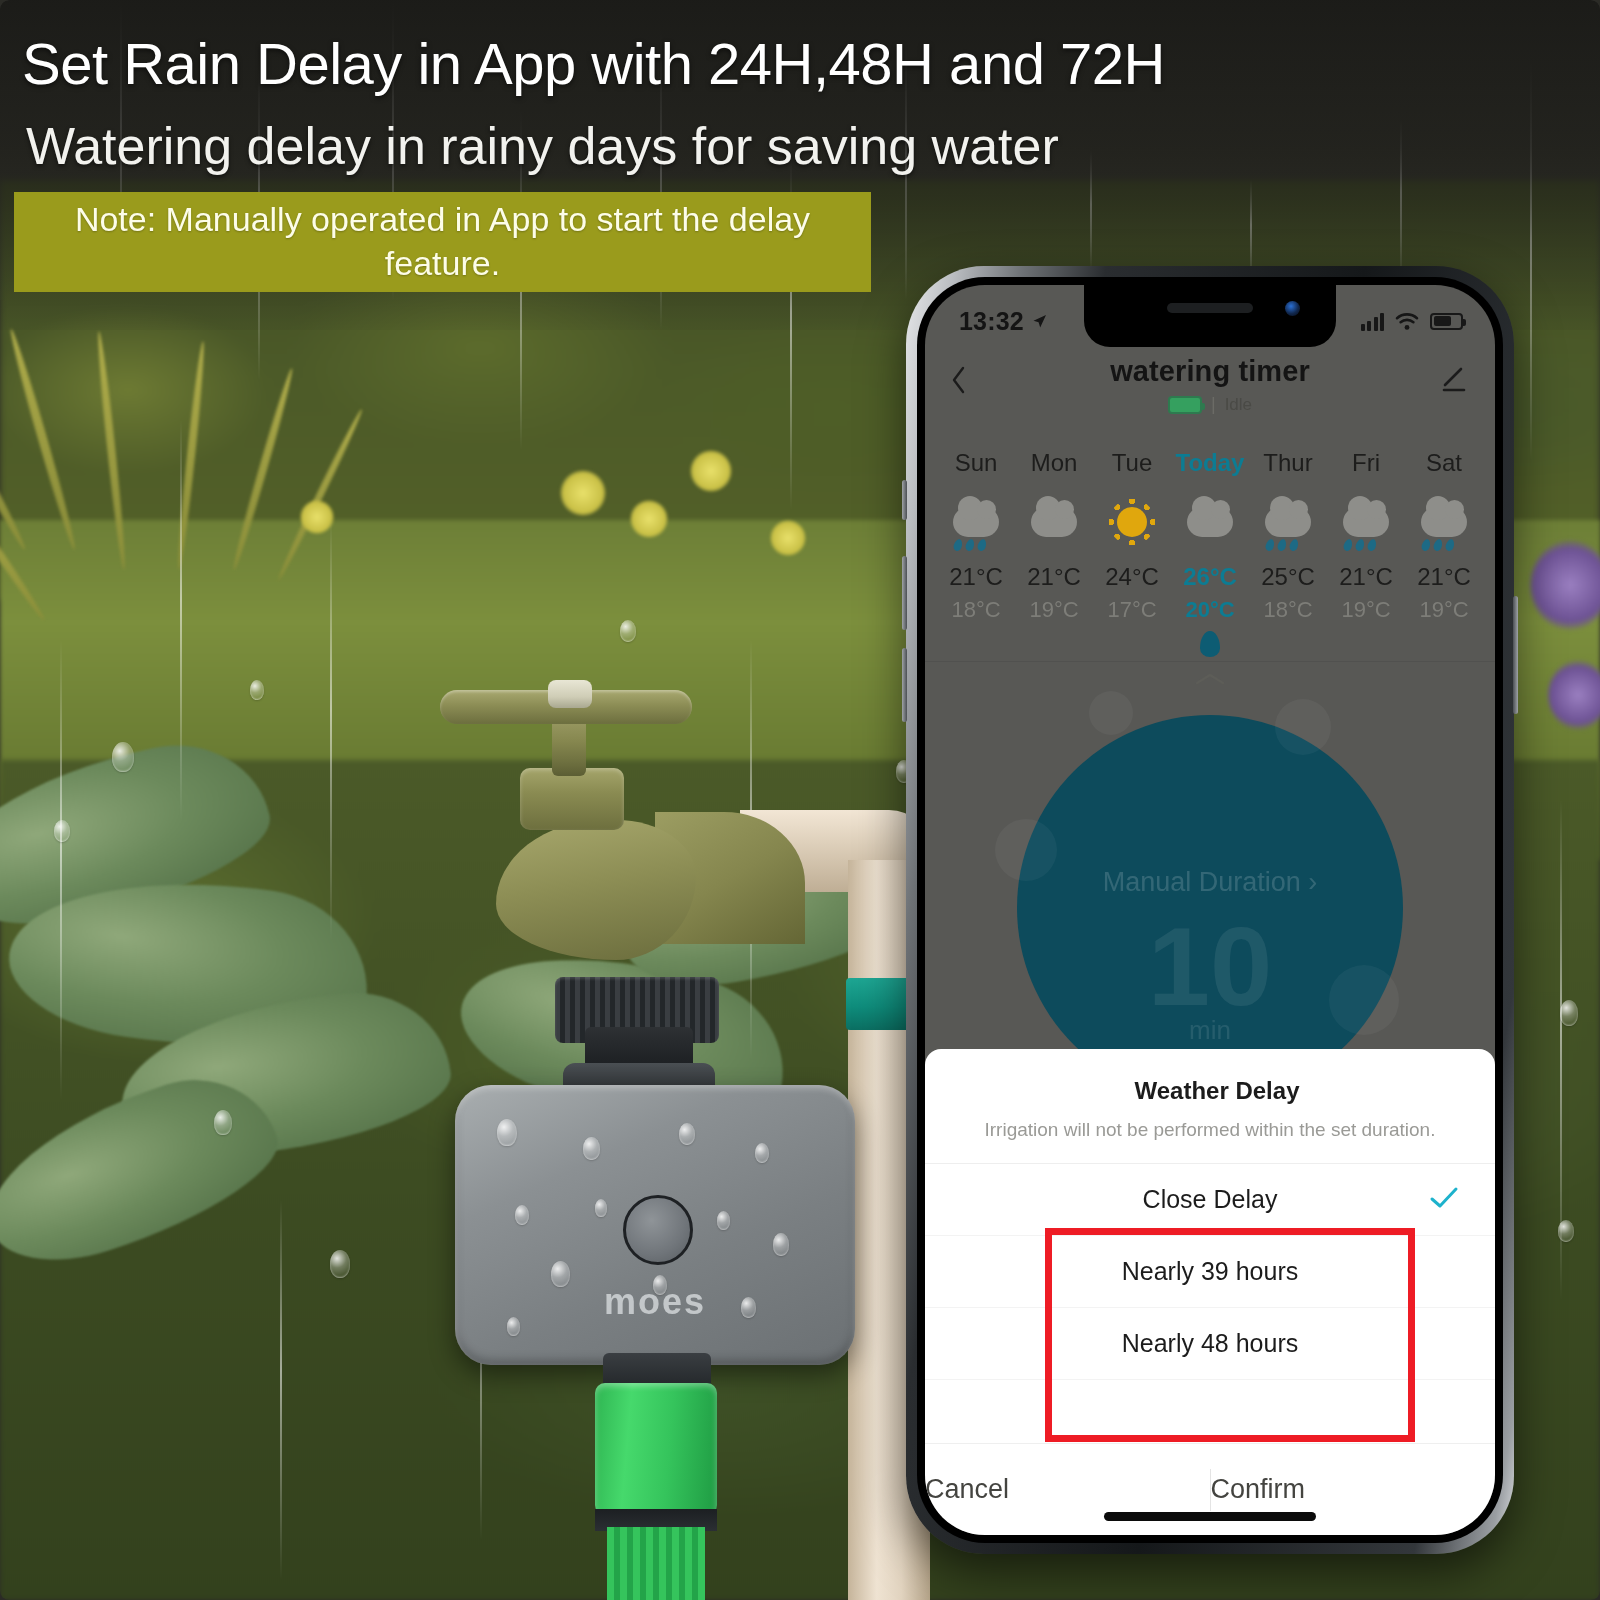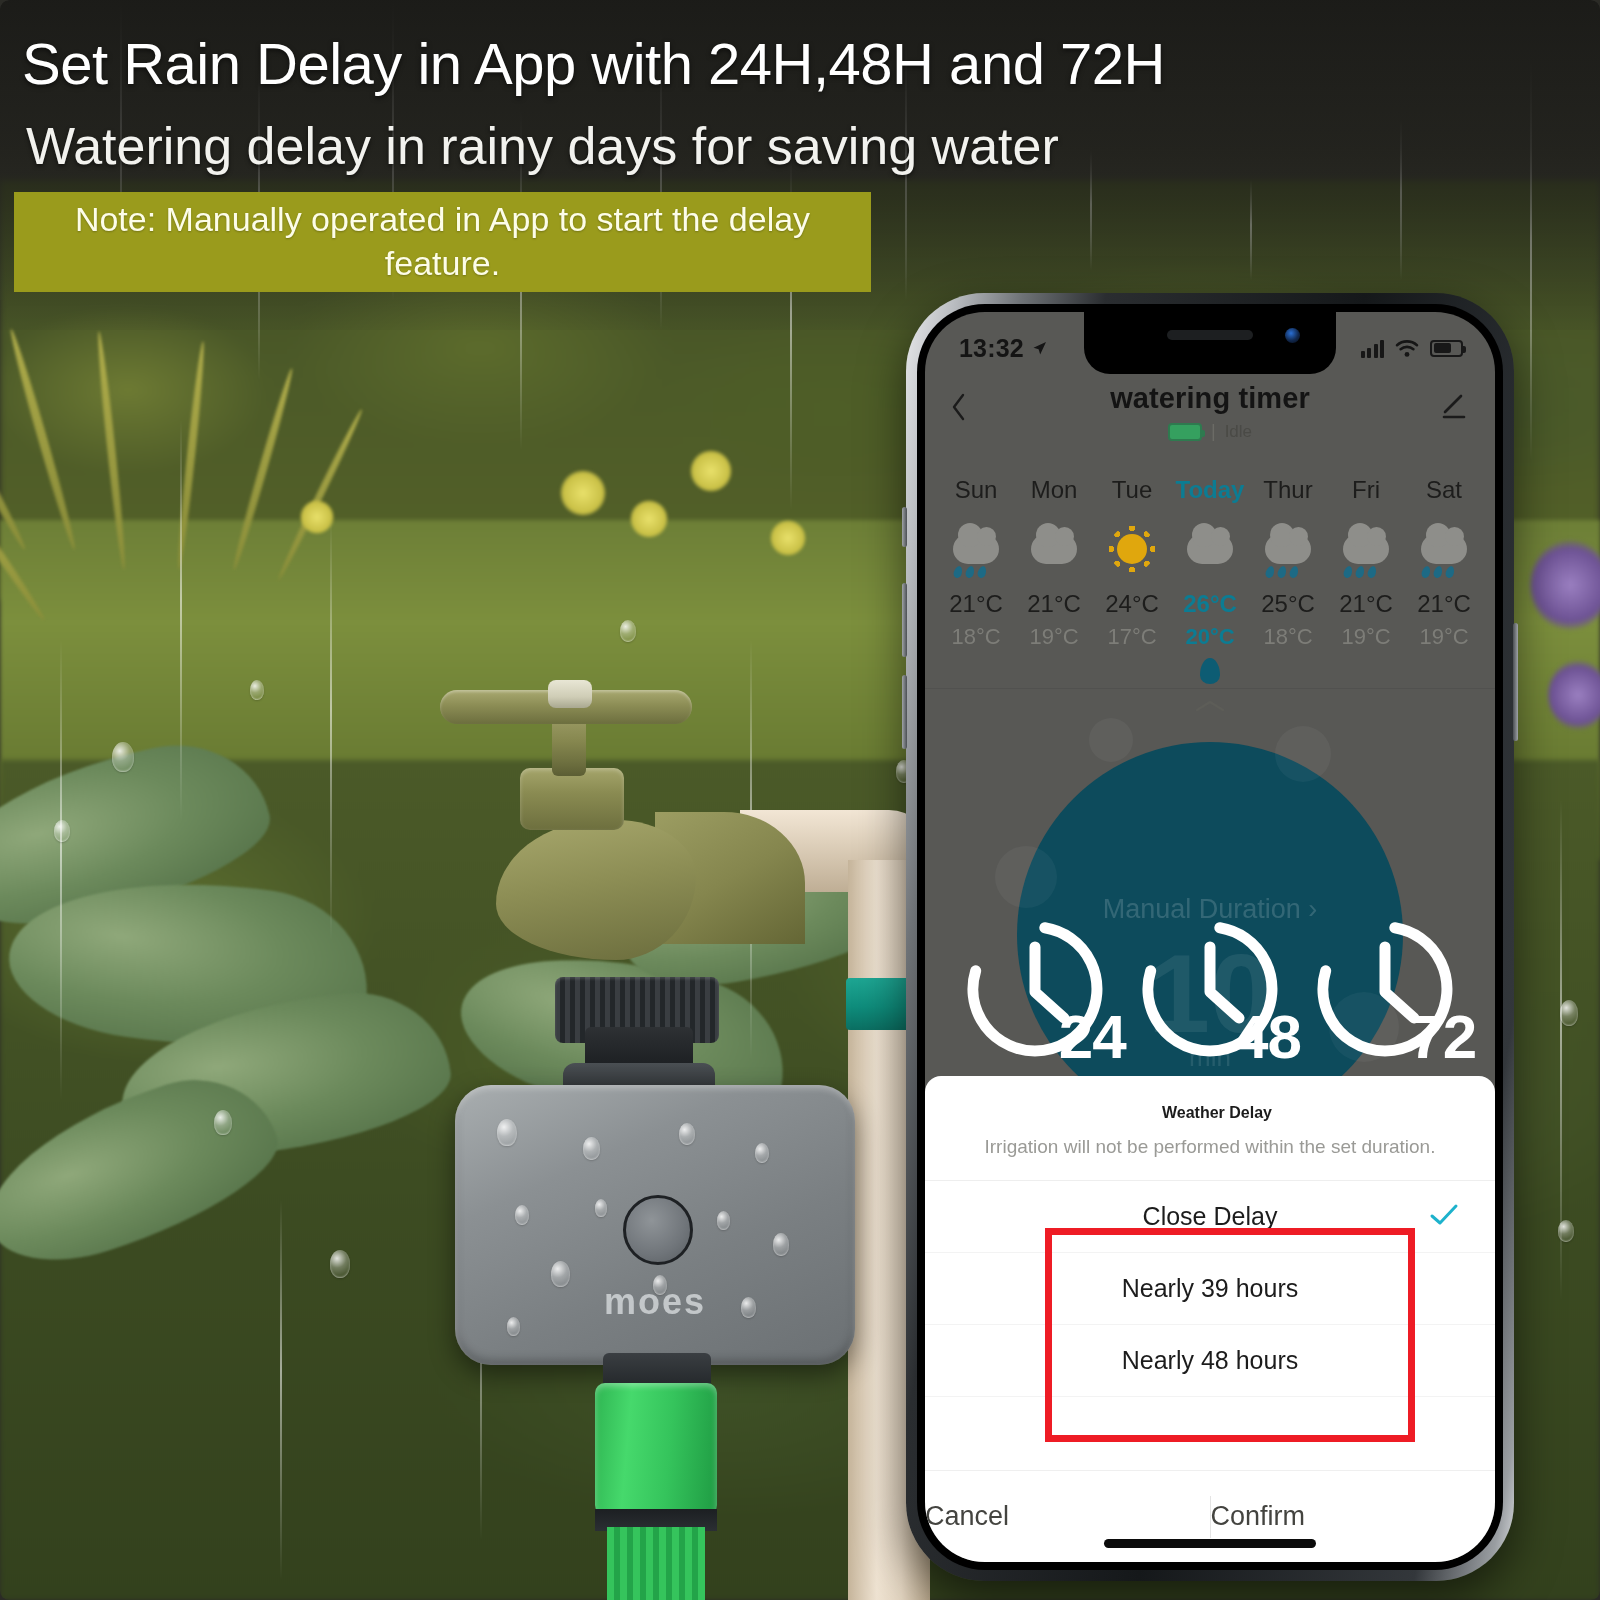--- a/index.html
+++ b/index.html
@@ -216,21 +216,21 @@
     display:flex; align-items:center; justify-content:center;
     padding:4px 22px;
   }
   #note-text {
     color:#fdfde8; font-size:34px; line-height:1.28; text-align:center;
     text-shadow:0 1px 2px rgba(0,0,0,.25);
   }
 
   
   #phone {
-    position:absolute; left:906px; top:266px; width:608px; height:1288px;margin-top:27px;
+    position:absolute; left:906px; top:266px; width:608px; height:1288px;
   }
   #phone-outer {
     position:absolute; inset:0; border-radius:78px;
     background:linear-gradient(100deg,#e9eaec 0%,#b9bcc0 6%,#6e7276 14%,#2a2d30 24%,#15181a 55%,#33373b 88%,#9a9ea2 97%,#dfe1e4 100%);
     box-shadow:0 18px 46px rgba(0,0,0,.55);
   }
   #phone-bezel {
     position:absolute; left:11px; top:11px; right:11px; bottom:11px;
     border-radius:68px; background:#000;
   }
@@ -380,21 +380,21 @@
     letter-spacing:-1px;
   }
 
   
   #sheet {
     position:absolute; left:0; bottom:0; width:100%; height:486px;
     background:#fff; z-index:8;
     border-radius:16px 16px 0 0;
     display:flex; flex-direction:column;
   }
-  #sheet-title { text-align:center; color:#1c1c1c; font-size:16px; font-weight:600; margin-top:28px;padding-left:14px; }
+  #sheet-title { text-align:center; color:#1c1c1c; font-size:24px; font-weight:600; margin-top:28px;padding-left:14px; }
   #sheet-desc  { text-align:center; color:#9a9a96; font-size:19px; margin-top:14px; padding:0 26px; }
   #sheet-rule  { height:1px; background:#eeeeee; margin-top:22px; }
   #sheet-list  { flex:1; }
   .srow {
     height:72px; display:flex; align-items:center; justify-content:center;
     position:relative; border-bottom:1px solid #f3f3f3;
   }
   .srow .slabel { color:#1c1c1c; font-size:25px; }
   .srow .scheck { position:absolute; right:36px; color:#1db2cc; font-size:30px; font-weight:700; }
   #sheet-actions {
@@ -694,47 +694,20 @@
     <div id="dial">
       <div class="bubble" style="left:72px;top:-24px;width:44px;height:44px"></div>
       <div class="bubble" style="left:258px;top:-16px;width:56px;height:56px"></div>
       <div class="bubble" style="left:-22px;top:104px;width:62px;height:62px"></div>
       <div class="bubble" style="left:312px;top:250px;width:70px;height:70px"></div>
       <div id="dial-label">Manual Duration ›</div>
       <div id="dial-big">10</div>
       <div id="dial-unit">min</div>
     </div>
 
-    <div id="clocks">
-
-      <div class="clock">
-        <svg width="150" height="150" viewBox="0 0 150 150">
-          <path d="M75 13 A62 62 0 1 1 74.9 13" stroke="#fff" stroke-width="11" fill="none" stroke-linecap="round" stroke-dasharray="300 90" stroke-dashoffset="-10"></path>
-          <path d="M75 33 L75 78 L104 104" stroke="#fff" stroke-width="11" fill="none" stroke-linecap="round" stroke-linejoin="round"></path>
-        </svg>
-        <span class="clock-num">24</span>
-      </div>
-
-      <div class="clock">
-        <svg width="150" height="150" viewBox="0 0 150 150">
-          <path d="M75 13 A62 62 0 1 1 74.9 13" stroke="#fff" stroke-width="11" fill="none" stroke-linecap="round" stroke-dasharray="300 90" stroke-dashoffset="-10"></path>
-          <path d="M75 33 L75 78 L104 104" stroke="#fff" stroke-width="11" fill="none" stroke-linecap="round" stroke-linejoin="round"></path>
-        </svg>
-        <span class="clock-num">48</span>
-      </div>
-
-      <div class="clock">
-        <svg width="150" height="150" viewBox="0 0 150 150">
-          <path d="M75 13 A62 62 0 1 1 74.9 13" stroke="#fff" stroke-width="11" fill="none" stroke-linecap="round" stroke-dasharray="300 90" stroke-dashoffset="-10"></path>
-          <path d="M75 33 L75 78 L104 104" stroke="#fff" stroke-width="11" fill="none" stroke-linecap="round" stroke-linejoin="round"></path>
-        </svg>
-        <span class="clock-num">72</span>
-      </div>
-
-    </div>
 
     <div id="sheet">
       <div id="sheet-title">Weather Delay</div>
       <div id="sheet-desc">Irrigation will not be performed within the set duration.</div>
       <div id="sheet-rule"></div>
 
       <div id="sheet-list">
         <div class="srow">
           <span class="slabel">Close Delay</span>
           <span class="scheck">

